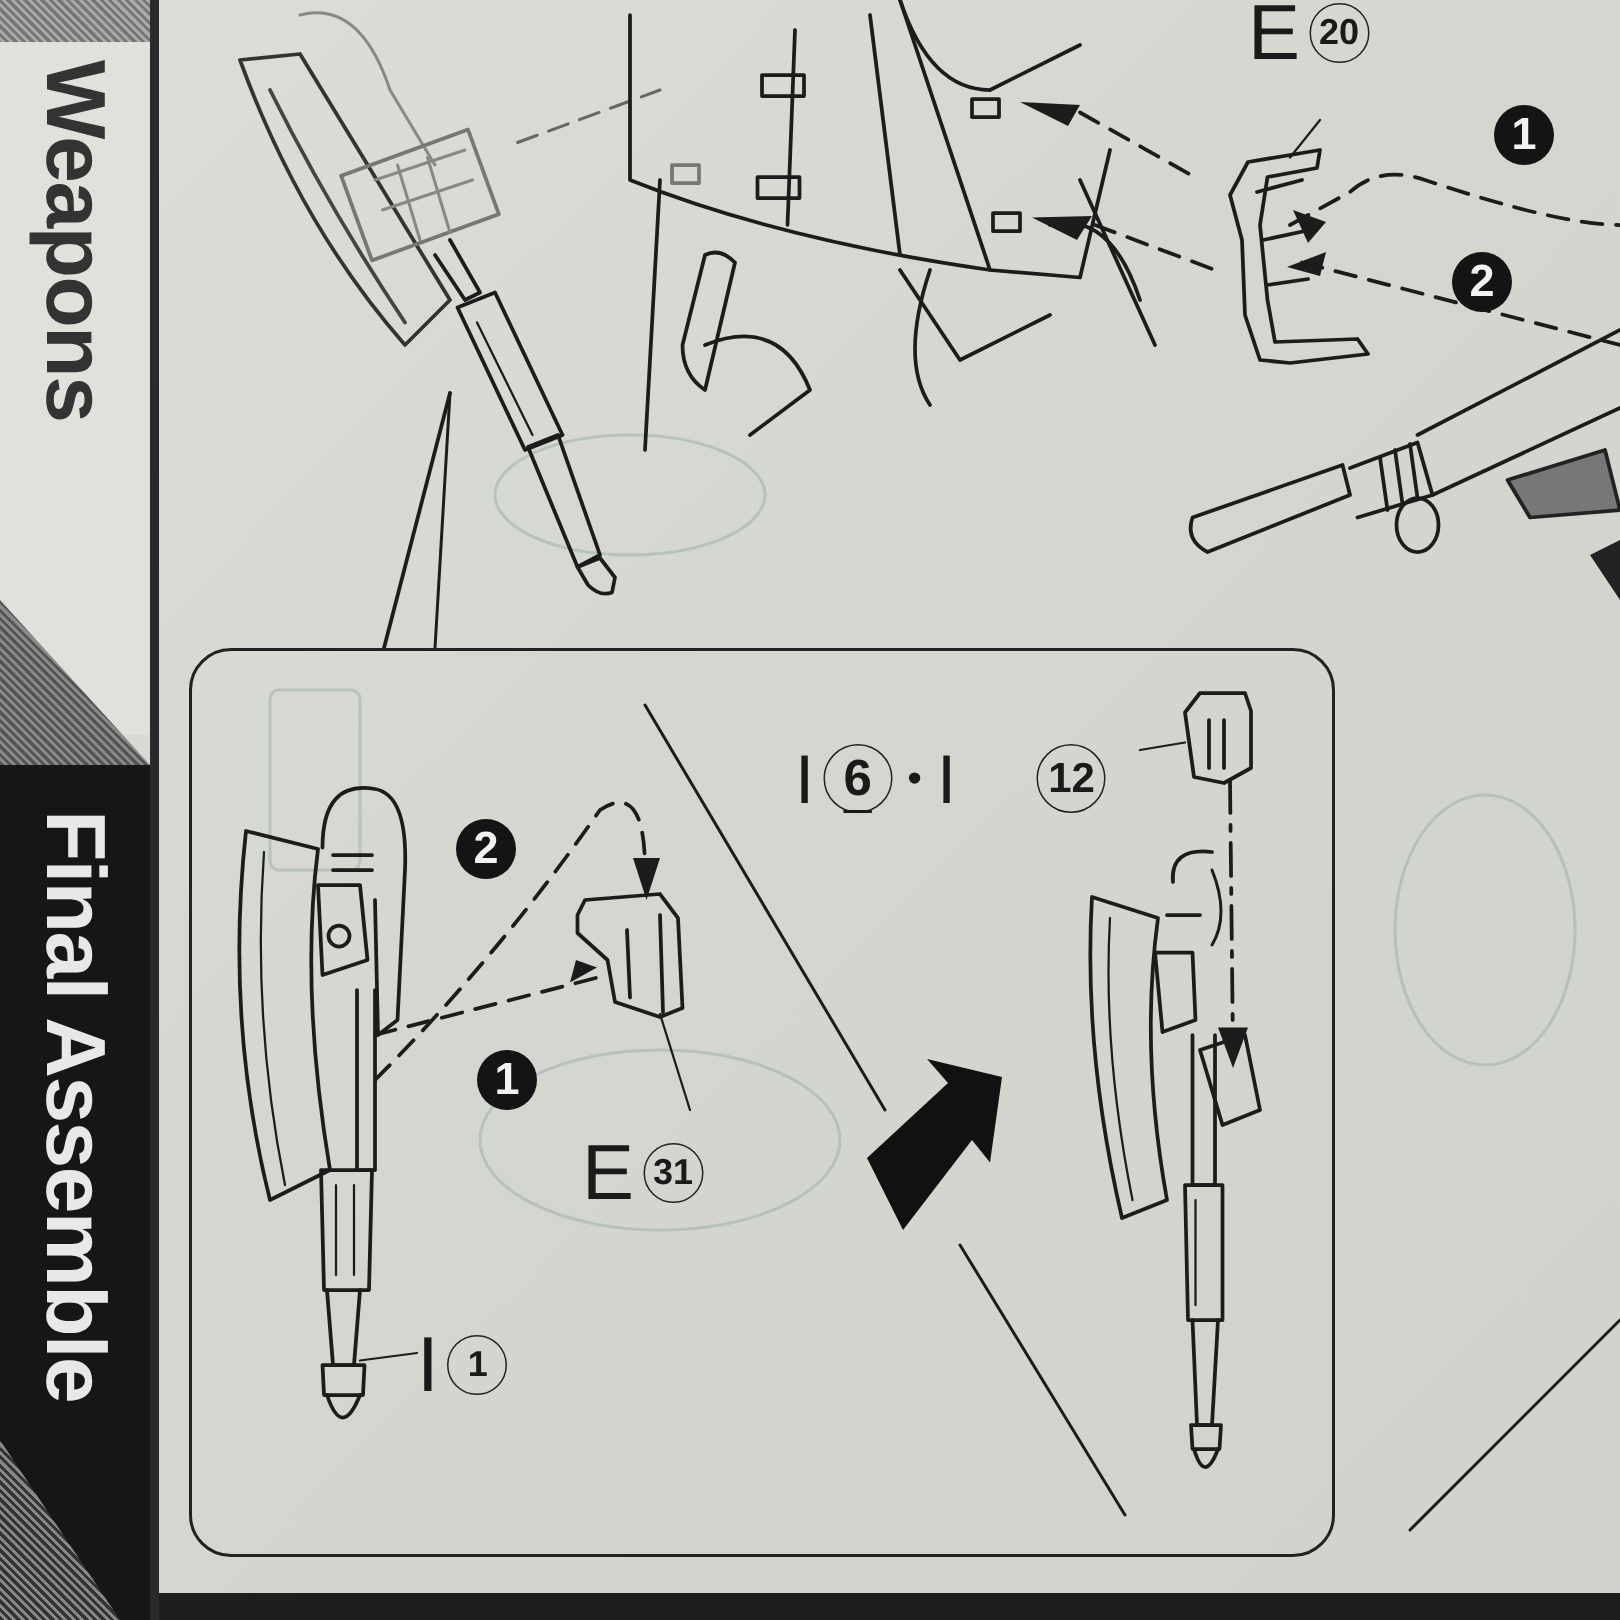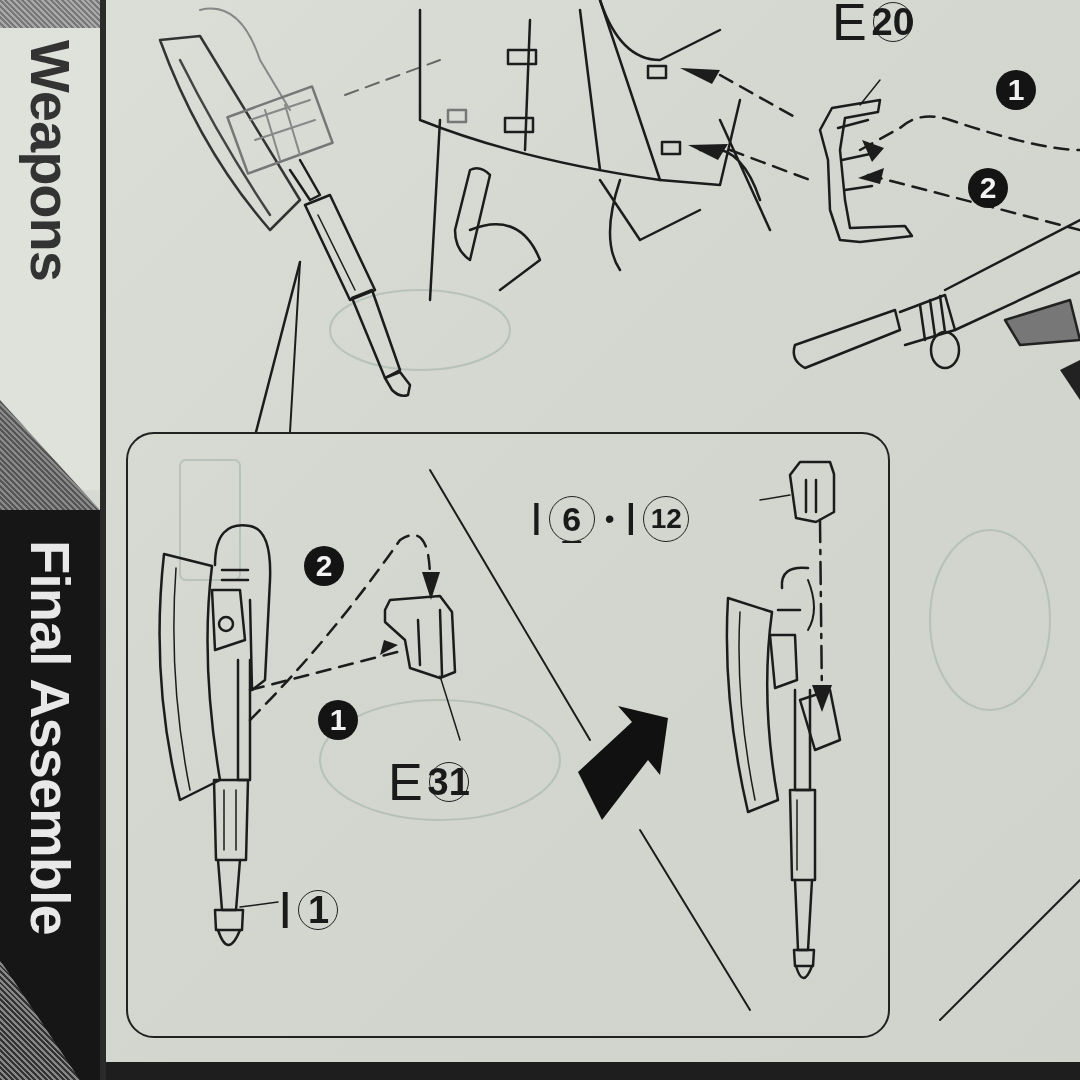--- a/index.html
+++ b/index.html
@@ -52,21 +52,21 @@
     position:absolute; left:126px; top:432px; width:764px; height:606px;
     border:2.5px solid #222; border-radius:28px; box-sizing:border-box;
   }
   .label {
     position:absolute; color:#1a1a1a; font-size:52px; line-height:1;
     display:flex; align-items:center; gap:6px; white-space:nowrap;
   }
   .circ {
     display:inline-flex; align-items:center; justify-content:center;
     width:40px; height:40px; border:1.5px solid #222; border-radius:50%;
-    font-size:38px; font-weight:bold; box-sizing:border-box;
+    font-size:24px; font-weight:bold; box-sizing:border-box;
   }
   .step {
     position:absolute; width:40px; height:40px; border-radius:50%;
     background:#141414; color:#f2f2f2; font-weight:bold; font-size:30px;
     display:flex; align-items:center; justify-content:center;
   }
   .underline { text-decoration:underline; text-decoration-thickness:2px; text-underline-offset:10px; }
   svg.art { position:absolute; left:0; top:0; width:1080px; height:1080px; }
   .bottom-bar { position:absolute; left:106px; top:1062px; width:974px; height:18px; background:#1e1e1e; }
 </style>
@@ -232,17 +232,17 @@
   <div class="label" style="left:278px; top:884px;">
     <span>I</span>
     <span class="circ">1</span>
   </div>
 
   <div class="label" style="left:530px; top:496px; font-size:46px;">
     <span>I</span>
     <span class="circ underline" style="width:46px;height:46px;font-size:34px;">6</span>
     <span style="font-size:28px; margin:0 4px;">•</span>
     <span>I</span>
-    <span class="circ" style="width:46px;height:46px;font-size:28px;">12</span>
+    <span class="circ" style="width:46px;height:46px;font-size:28px;margin-left:48px;">12</span>
   </div>
 
   <div class="bottom-bar"></div>
 </div>
 
 </body></html>

